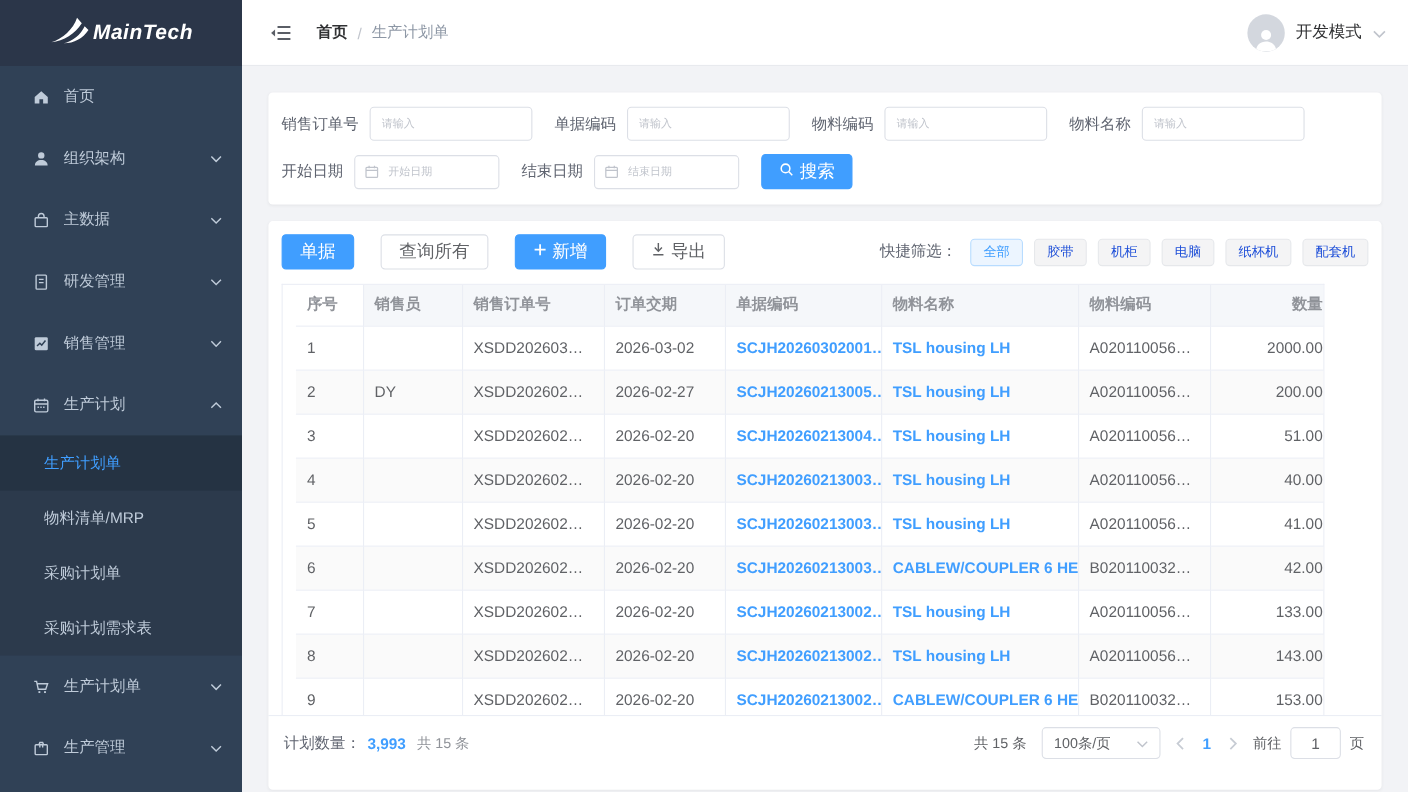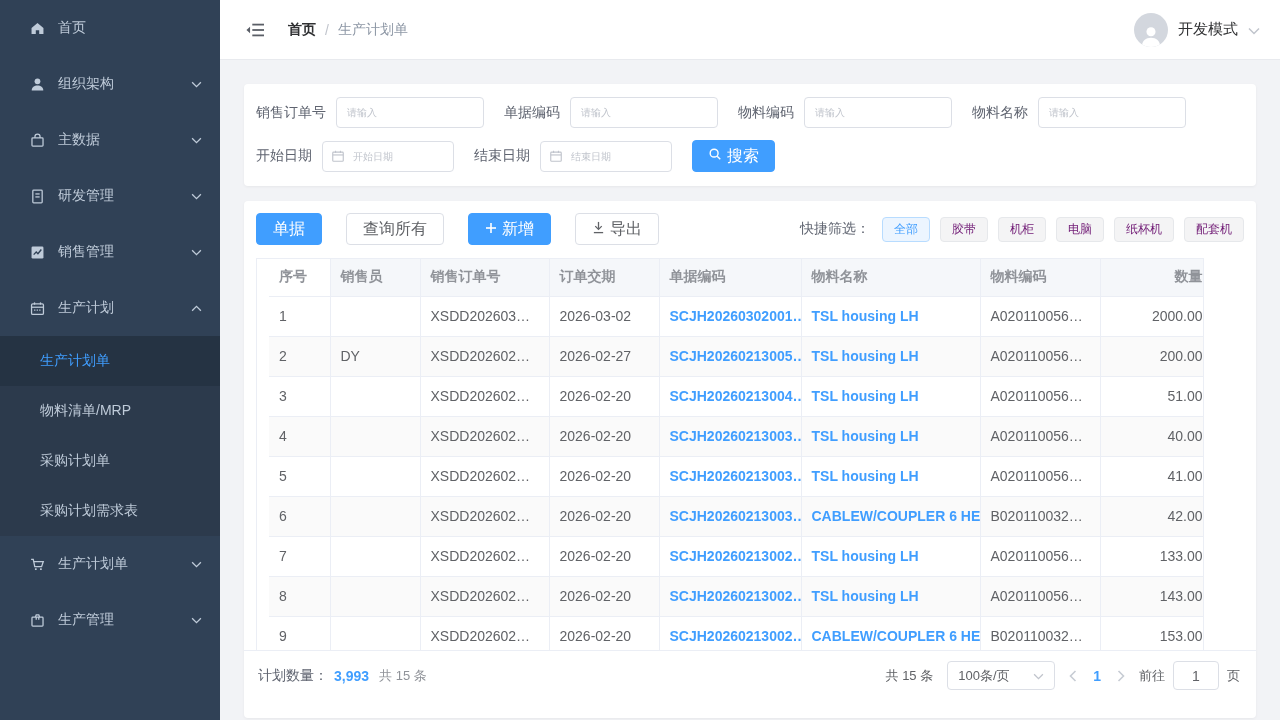--- a/index.html
+++ b/index.html
@@ -51,21 +51,21 @@
   .btn { display:inline-flex; align-items:center; justify-content:center; gap:5px; height:32px; padding:0 16px; border-radius:4px; border:1px solid #dcdfe6; background:#fff; color:#606266; font-size:16px; font-family:inherit; cursor:pointer; white-space:nowrap; }
   .btn-primary { background:#409EFF; border-color:#409EFF; color:#fff; }
   .search-btn { margin-left:0; padding:0 15px; }
 
   
   .table-card { margin-top:15px; height:517px; display:flex; flex-direction:column; }
   .toolbar { display:flex; align-items:center; padding:12px 12px 13px 12px; }
   .toolbar .btn + .btn { margin-left:24px; }
   .quick-filter { margin-left:auto; display:flex; align-items:center; gap:10px; }
   .qf-label { color:#5f6470; margin-right:2px; }
-  .tag { display:inline-flex; align-items:center; height:25px; padding:0 11px; border-radius:4px; font-size:12px; background:#f4f4f5; border:1px solid #e6e8eb; color:#701a75; cursor:pointer; }
+  .tag { display:inline-flex; align-items:center; height:25px; padding:0 11px; border-radius:4px; font-size:12px; background:#f4f4f5; border:1px solid #e6e8eb; color:#1d4ed8; cursor:pointer; }
   .tag.active { background:#ecf5ff; border-color:#b8dcff; color:#409EFF; }
 
   
   .table-wrap { margin:0 12px; width:948px; overflow:hidden; border:1px solid #ebeef5; border-bottom:none; flex:1;padding-left:12px; }
   table { border-collapse:collapse; table-layout:fixed; width:1030px; font-size:14px; }
   th, td { border-right:1px solid #ebeef5; border-bottom:1px solid #ebeef5; padding:0 10px; text-align:left; white-space:nowrap; overflow:hidden; }
   th { height:37px; background:#f5f7fa; color:#909399; font-weight:bold; }
   th.first-col { background:#fff; }
   td { height:40px; color:#606266; }
   tr.even td { background:#fafafa; }
@@ -84,20 +84,29 @@
   .page-num { color:#409EFF; font-weight:bold; font-size:14px; cursor:pointer; }
   .goto { display:flex; align-items:center; gap:8px; }
   .goto-input { width:46px; height:29px; border:1px solid #dcdfe6; border-radius:4px; text-align:center; font-size:14px; color:#606266; font-family:inherit; outline:none; }
 </style>
 </head>
 <body>
 
 <div class="app">
 
   <aside class="sidebar">
+    <div class="logo">
+      <span>
+        <svg width="38" height="28" viewBox="0 0 44 32">
+          <path d="M2 27 C14 23 25 13 29 1 L34 7 C27 18 15 26 2 27 Z" fill="#fff"></path>
+          <path d="M15 28 C24 26 33 19 37 10 L41 14 C35 23 26 28 15 28 Z" fill="#fff"></path>
+        </svg>
+      </span>
+      <span class="logo-text">MainTech</span>
+    </div>
 
     <nav class="nav">
 
       <div class="menu-item">
         <span class="mi-icon">
           <svg width="17" height="17" viewBox="0 0 20 20" fill="none" stroke="#bfcbd9" stroke-width="1.6">
               <path d="M3 9.5 L10 3.5 L17 9.5 V16.5 H12 V12 H8 V16.5 H3 Z" fill="#bfcbd9" stroke="none"></path>
             </svg>
         </span>
         <span class="menu-label">首页</span>

